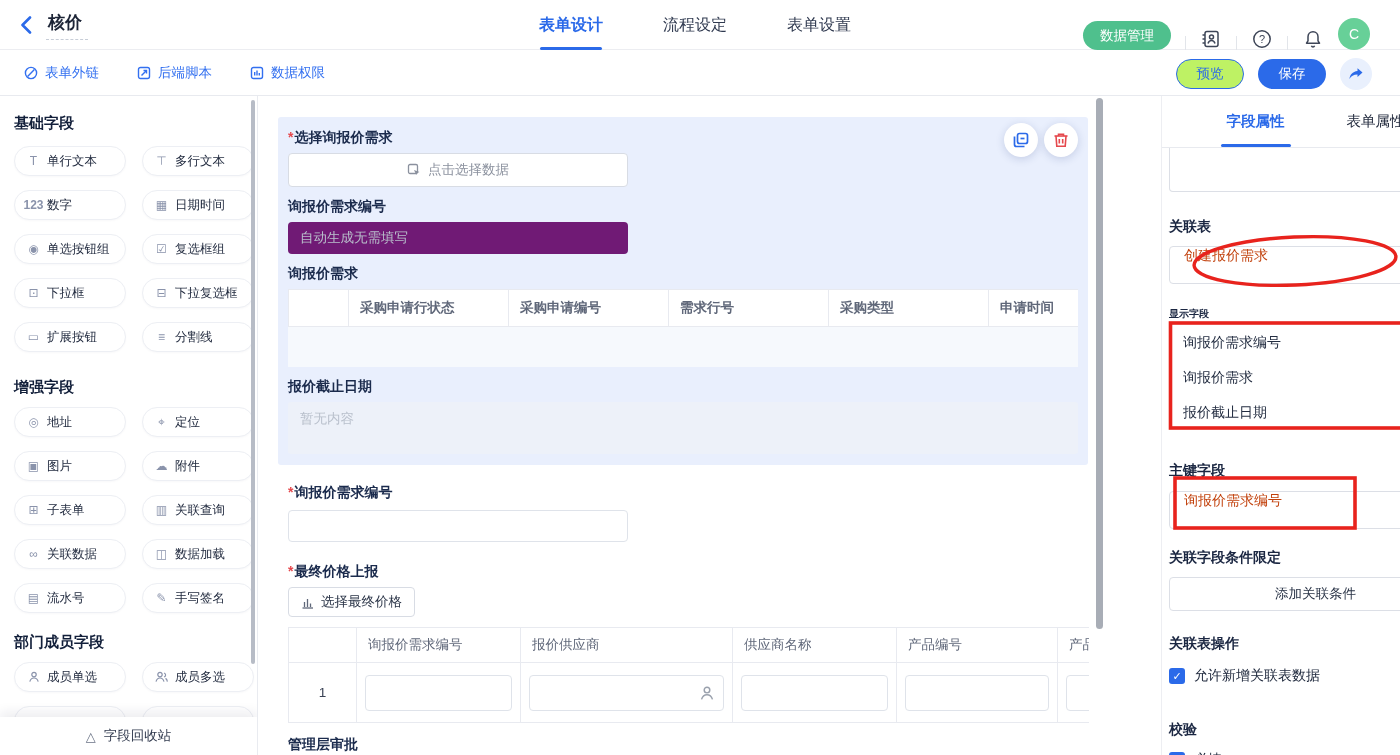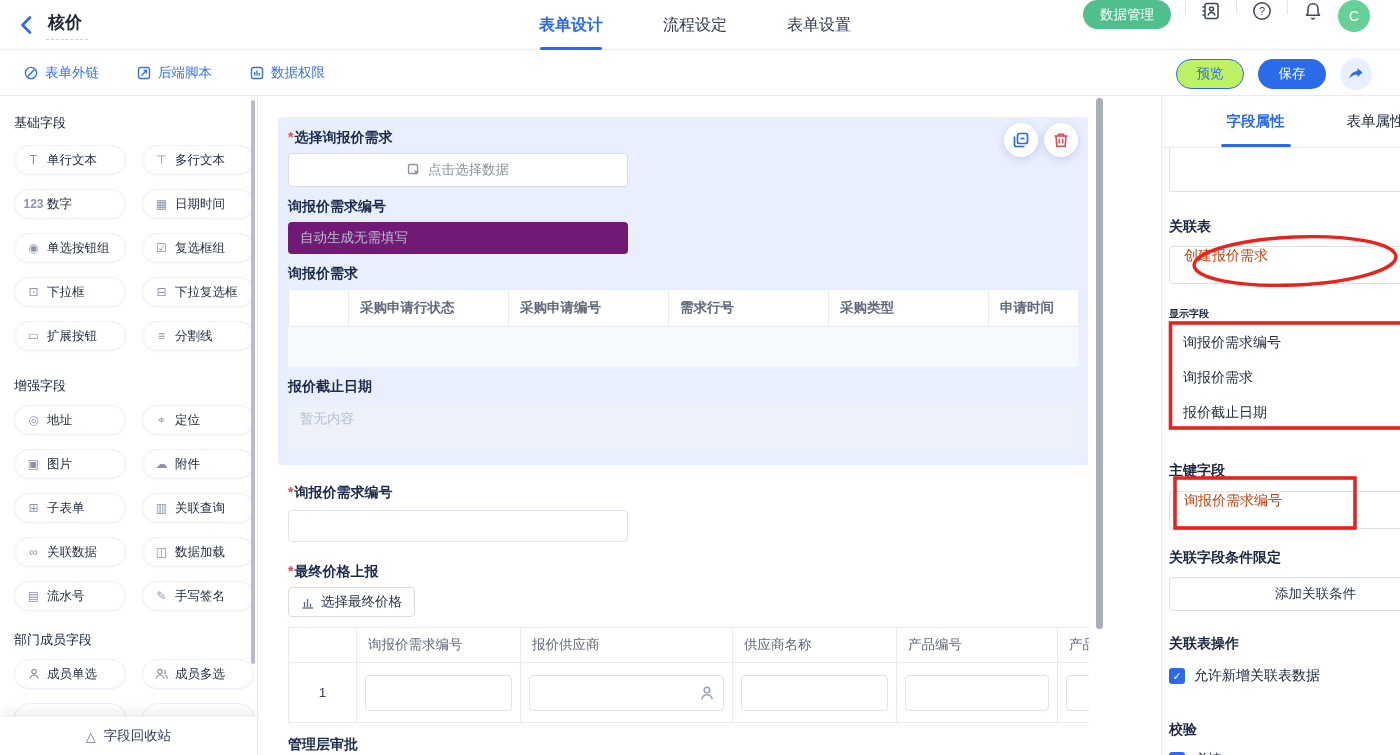--- a/index.html
+++ b/index.html
@@ -9,39 +9,39 @@
 
   
   .hdr { position:absolute; left:0; top:0; width:1400px; height:50px; background:#fff; border-bottom:1px solid #ecedf1; }
   .hdr-left { position:absolute; left:16px; top:0; height:50px; display:flex; align-items:center; gap:10px; }
   .back { width:20px; height:20px; display:flex; align-items:center; justify-content:center; cursor:pointer; }
   .title { font-size:17px; font-weight:700; color:#1c2436; border-bottom:1px dashed #c7cdd7; padding:0 6px 5px 2px; }
   .hdr-tabs { position:absolute; left:539px; top:0; height:50px; display:flex; gap:60px; }
   .hdr-tab { position:relative; height:50px; display:flex; align-items:center; font-size:16px; color:#303a50; cursor:pointer; }
   .hdr-tab.active { color:#2b6ae9; font-weight:600; }
   .hdr-tab.active .tabline { position:absolute; left:50%; transform:translateX(-50%); bottom:0; width:62px; height:3px; background:#2b6ae9; border-radius:2px; }
-  .hdr-right { position:absolute; right:30px; top:0; height:50px; display:flex; align-items:flex-start; gap:14px; }
+  .hdr-right { position:absolute; right:30px; top:0; height:50px; display:flex; align-items:flex-end; gap:14px; }
   .pill-green { height:29px; padding:0 17px; border-radius:15px; background:#4fc08d; color:#fff; font-size:13.5px; display:flex; align-items:center; cursor:pointer; }
   .vsep { width:1px; height:14px; background:#e2e5ea; }
   .hicon { width:22px; height:22px; display:flex; align-items:center; justify-content:center; color:#3d4557; cursor:pointer; }
   .avatar { width:32px; height:32px; border-radius:50%; background:#67d098; color:#fff; font-size:14px; display:flex; align-items:center; justify-content:center; cursor:pointer; }
 
   
   .tb { position:absolute; left:0; top:50px; width:1400px; height:46px; background:#fff; border-bottom:1px solid #e8eaef; }
   .tb-links { position:absolute; left:24px; top:0; height:46px; display:flex; gap:38px; align-items:center; }
   .tb-link { display:flex; align-items:center; gap:7px; color:#3370f0; font-size:13.5px; cursor:pointer; }
   .tb-right { position:absolute; right:28px; top:8px; display:flex; gap:14px; align-items:center; }
   .btn-preview { width:68px; height:30px; border-radius:15px; border:1px solid #2b6ae9; color:#2b6ae9; background:#bef264; font-size:13.5px; display:flex; align-items:center; justify-content:center; cursor:pointer; }
   .btn-save { width:68px; height:30px; border-radius:15px; background:#2b6ae9; color:#fff; font-size:13.5px; display:flex; align-items:center; justify-content:center; cursor:pointer; }
   .btn-share { width:32px; height:32px; border-radius:50%; background:#e9f0fd; display:flex; align-items:center; justify-content:center; cursor:pointer; }
 
   
   .sb { position:absolute; left:0; top:96px; width:258px; height:659px; background:#fff; border-right:1px solid #e9ebf0; overflow:hidden; }
   .sb-inner { padding:18px 14px 0 14px; }
-  .sb-h { font-size:13px; font-weight:400; color:#121f3a; }
+  .sb-h { font-size:15px; font-weight:700; color:#121f3a; }
   .sb-grid { display:grid; grid-template-columns:112px 112px; column-gap:16px; row-gap:14px; margin-top:13px; }
   .fpill { height:30px; border:1px solid #edeff4; border-radius:16px; background:#fff; display:flex; align-items:center; gap:6px; padding-left:11px; font-size:12.5px; color:#232c40; cursor:grab; box-shadow:0 1px 2px rgba(30,40,70,.03); }
   .fpill .fi { width:15px; display:flex; justify-content:center; color:#8a93ab; font-size:12px; }
   .fi-123 { font-size:8px; font-weight:700; letter-spacing:0; }
   .sb-h2 { margin-top:26px; }
   .sb-h3 { margin-top:20px; }
   .sb-scroll { position:absolute; right:2px; top:4px; width:4px; height:564px; border-radius:2px; background:#b7bcc6; }
   .recycle { position:absolute; left:0; bottom:0; width:257px; height:38px; background:#fff; box-shadow:0 -5px 12px rgba(20,30,60,.08); display:flex; align-items:center; justify-content:center; gap:8px; font-size:13.5px; color:#333c50; cursor:pointer; }
   .recycle .ri { color:#6b7386; font-size:13px; }
 

